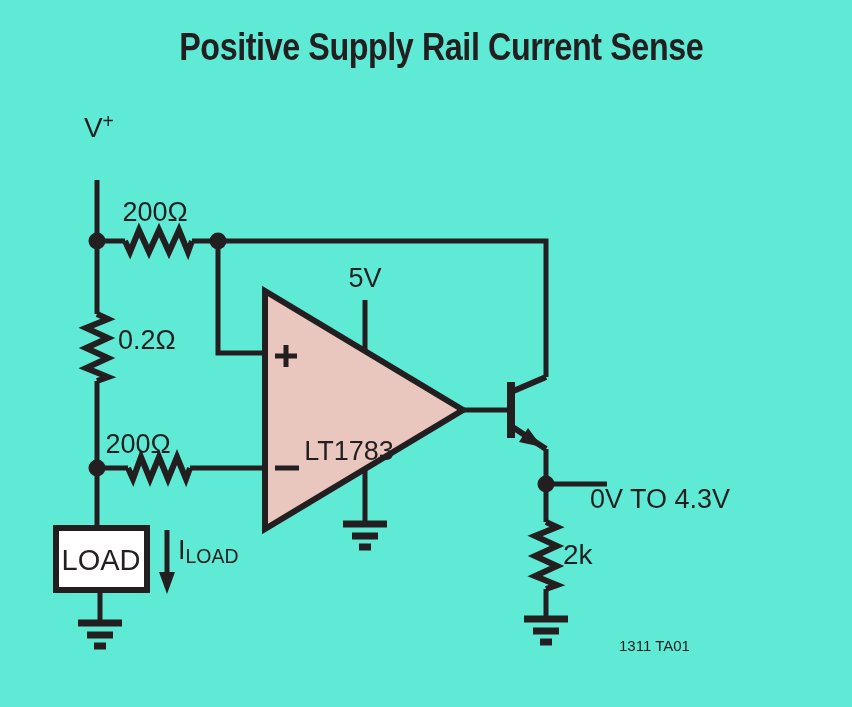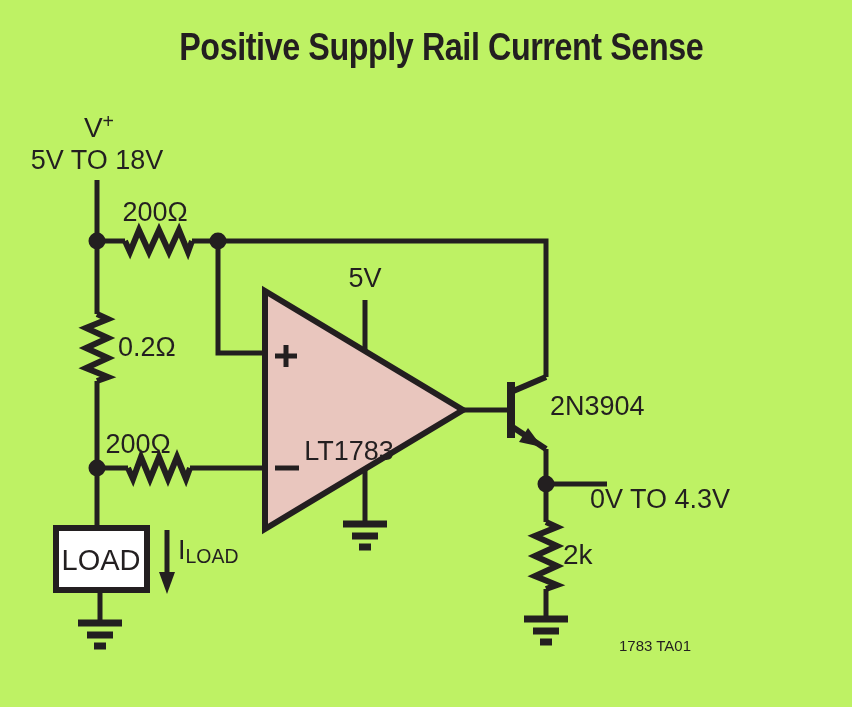--- a/index.html
+++ b/index.html
@@ -1,19 +1,19 @@
 <!DOCTYPE html>
 <html><head>
 <meta charset="utf-8">
 <style>
   html,body{margin:0;padding:0;background:#fff;}
   #canvas{
     position:relative;
     width:852px;height:707px;
-    background:#bef264;
+    background:#5eead4;
     overflow:hidden;
     font-family:"Liberation Sans", sans-serif;
     color:#231f20;
   }
   #schematic-svg{position:absolute;left:0;top:0;}
   .lbl{
     position:absolute;
     white-space:nowrap;
     font-size:27px;
     line-height:1.05;
@@ -124,40 +124,38 @@
   </svg>
 
   <div id="title-wrap">
     <span class="title-text">Positive Supply Rail Current Sense</span>
   </div>
 
   <div class="lbl big ctr" style="left:99px;top:112px;">
     <span>V</span><sup>+</sup>
   </div>
 
-  <div class="lbl ctr" style="left:97px;top:146px;">5V TO 18V</div>
 
   <div class="lbl ctr" style="left:155px;top:198px;">200Ω</div>
 
-  <div class="lbl" style="left:118px;top:333px;">0.2Ω</div>
+  <div class="lbl" style="left:118px;top:326px;">0.2Ω</div>
 
   <div class="lbl ctr" style="left:138px;top:430px;">200Ω</div>
 
   <div class="lbl ctr" style="left:365px;top:264px;">5V</div>
 
   <div class="lbl ctr" style="left:349px;top:395px;margin-top:42px;">LT1783</div>
 
-  <div class="lbl" style="left:550px;top:392px;">2N3904</div>
 
 
   <div class="lbl" style="left:590px;top:485px;">0V TO 4.3V</div>
 
   <div class="lbl big" style="left:563px;top:540px;">2k</div>
 
   <div class="lbl" style="left:101px;top:545px;transform:translateX(-50%);font-size:29px;">LOAD</div>
 
   <div class="lbl" style="left:178px;top:536px;">
     <span>I</span><sub>LOAD</sub>
   </div>
 
-  <div class="lbl fig-id" style="left:619px;top:638px;">1783 TA01</div>
+  <div class="lbl fig-id" style="left:619px;top:638px;">1311 TA01</div>
 
 </div>
 
 </body></html>

